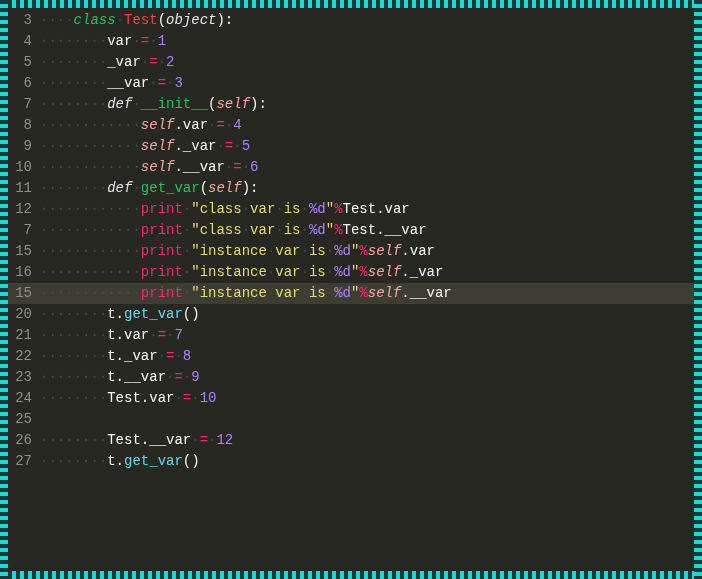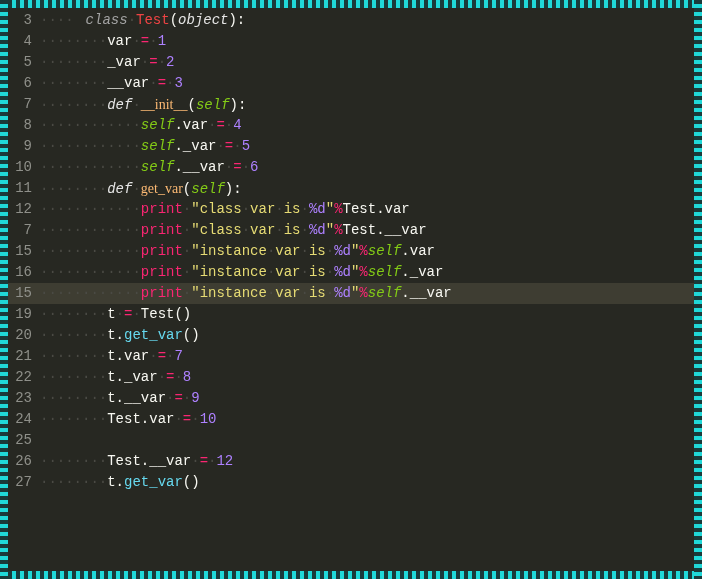--- a/index.html
+++ b/index.html
@@ -55,27 +55,27 @@
     padding-right: 8px;
     color: #8f908a;
     user-select: none;
     flex-shrink: 0;
   }
   .code {
     white-space: pre;
     color: #f8f8f2;
   }
   .ws { color: #4a4a44; }
-  .kw { color: #a3a3a3; font-style: italic; margin-left: 12px; }
+  .kw { color: #22c55e; font-style: italic; }
   .kw2 { color: #e5e5e5; font-style: italic; }
   .cls { color: #ef4444; }
-  .param { color: #84cc16; font-style: italic; }
+  .param { color: #fca5a5; font-style: italic; }
   .num { color: #ae81ff; }
   .op { color: #f92672; }
-  .fn { color: #fdba74; font-family: Liberation Serif, serif; }
+  .fn { color: #22c55e; }
   .str { color: #e6db74; }
   .call { color: #66d9ef; }
   .var { color: #f8f8f2; }
 </style>
 </head>
 <body>
 
 <div class="border-pattern border-top"></div>
 <div class="border-pattern border-bottom"></div>
 <div class="border-pattern vert border-left"></div>
@@ -133,24 +133,20 @@
       </div>
       <div class="line">
         <div class="gutter">16</div>
         <div class="code"><span class="ws">············</span><span class="op">print</span><span class="ws">·</span><span class="str">"instance</span><span class="ws">·</span><span class="str">var</span><span class="ws">·</span><span class="str">is</span><span class="ws">·</span><span class="num">%d</span><span class="str">"</span><span class="op">%</span><span class="param">self</span><span class="var">._var</span></div>
       </div>
       <div class="line active">
         <div class="gutter">15</div>
         <div class="code"><span class="ws">············</span><span class="op">print</span><span class="ws">·</span><span class="str">"instance</span><span class="ws">·</span><span class="str">var</span><span class="ws">·</span><span class="str">is</span><span class="ws">·</span><span class="num">%d</span><span class="str">"</span><span class="op">%</span><span class="param">self</span><span class="var">.__var</span></div>
       </div>
       <div class="line">
-        <div class="gutter">19</div>
-        <div class="code"><span class="ws">········</span><span class="var">t</span><span class="ws">·</span><span class="op">=</span><span class="ws">·</span><span class="var">Test()</span></div>
-      </div>
-      <div class="line">
         <div class="gutter">20</div>
         <div class="code"><span class="ws">········</span><span class="var">t.</span><span class="call">get_var</span><span class="var">()</span></div>
       </div>
       <div class="line">
         <div class="gutter">21</div>
         <div class="code"><span class="ws">········</span><span class="var">t.var</span><span class="ws">·</span><span class="op">=</span><span class="ws">·</span><span class="num">7</span></div>
       </div>
       <div class="line">
         <div class="gutter">22</div>
         <div class="code"><span class="ws">········</span><span class="var">t._var</span><span class="ws">·</span><span class="op">=</span><span class="ws">·</span><span class="num">8</span></div>

